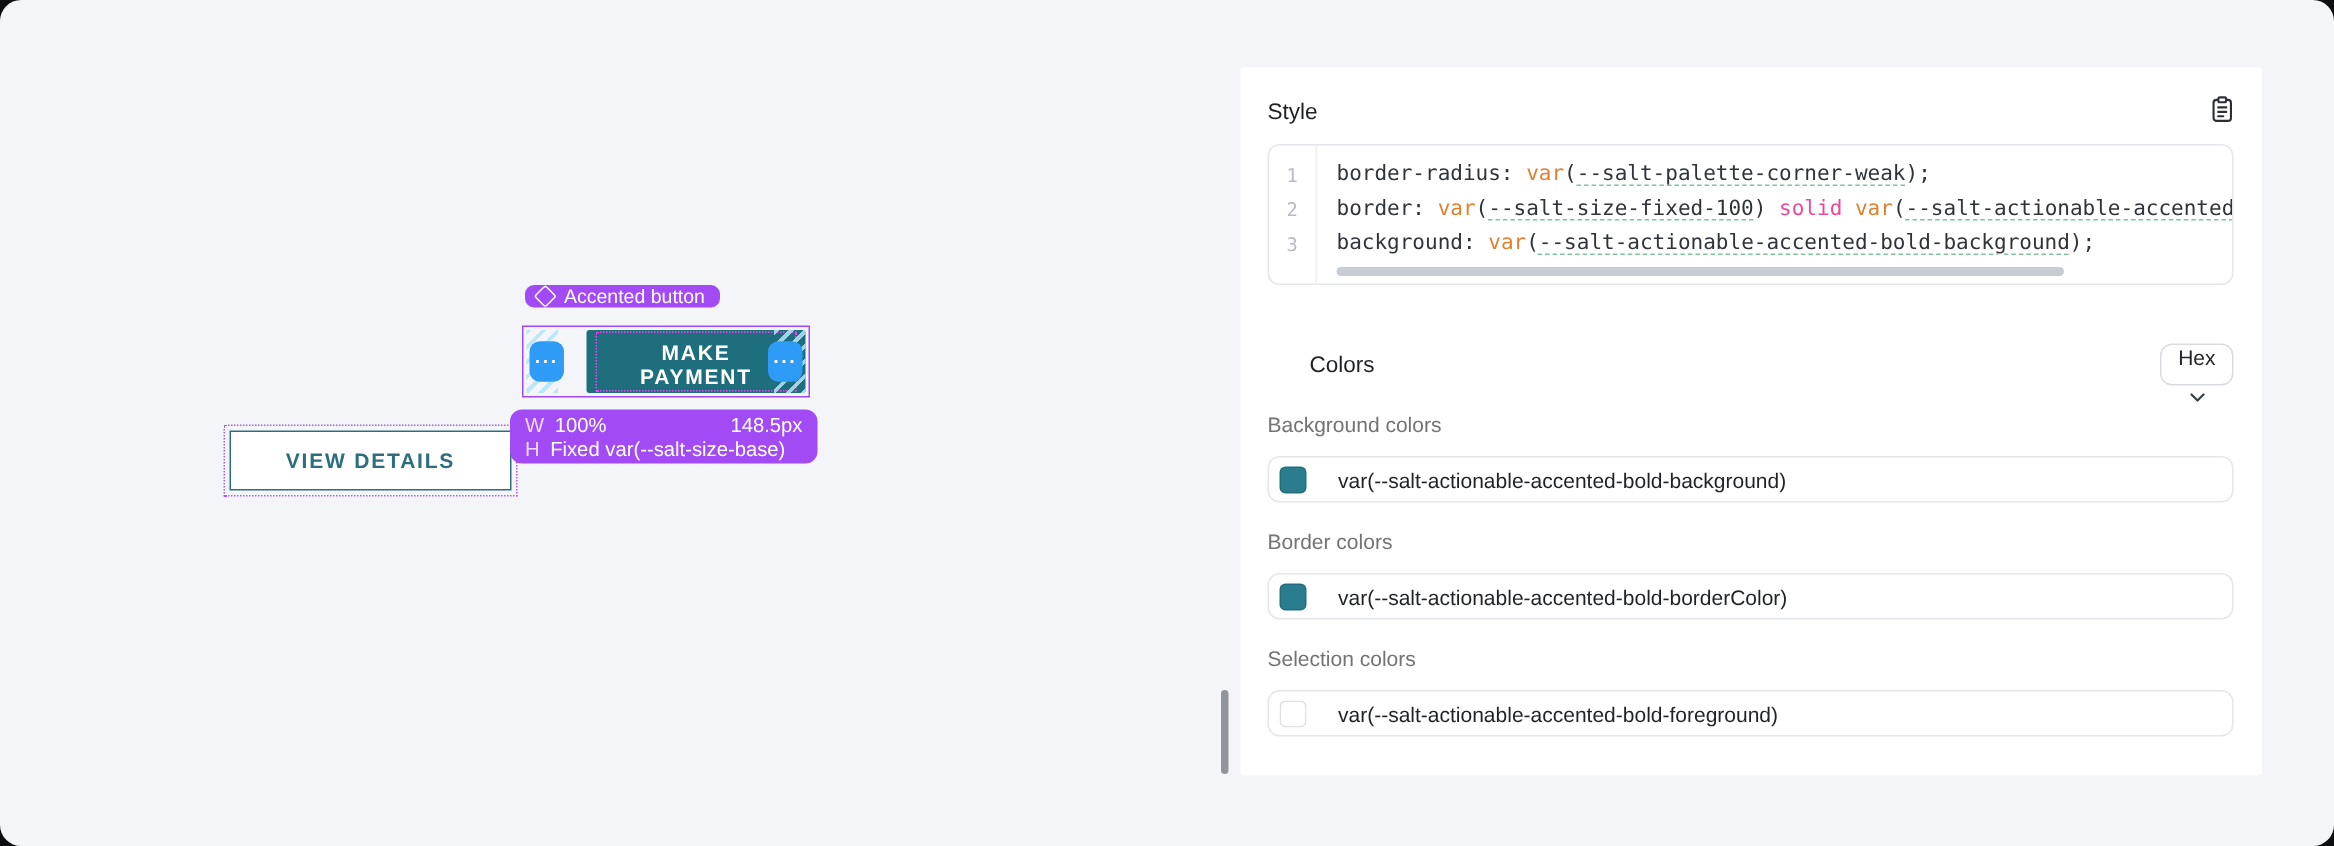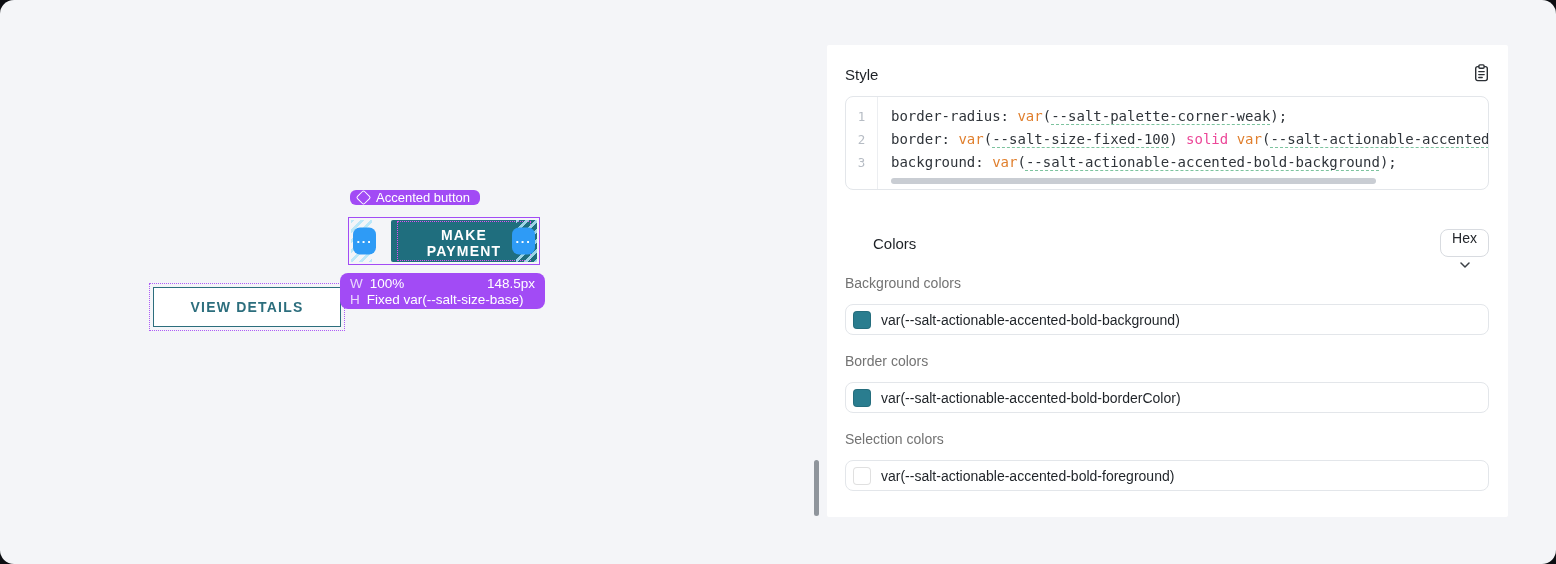--- a/index.html
+++ b/index.html
@@ -52,21 +52,21 @@
   .tok-kw{color:#e07f2d;} .tok-solid{color:#ec4899;}
   .tok-varname{text-decoration:underline dashed #7cc39e 1px;text-underline-offset:3px;}
   .hthumb{position:absolute;left:13px;bottom:5px;width:485px;height:6px;border-radius:3px;background:#c9cdd3;cursor:pointer;}
 
   .colors-head{margin-top:39px;display:flex;justify-content:space-between;align-items:center;height:28px;margin-left:28px;}
   .dropdown{display:inline-flex;align-items:center;gap:9px;height:28px;padding:0 11px;background:#fff;
     border:1px solid #d8dbe0;border-radius:8px;font-family:"Liberation Sans",sans-serif;font-size:14px;color:#23262b;cursor:pointer;flex-direction:column;}
 
   .group-label{margin-top:18px;font-size:14px;color:#737373;}
   .color-row{margin-top:13px;height:31px;box-sizing:border-box;border:1px solid #e3e6ea;border-radius:8px;
-    display:flex;align-items:center;padding-left:7px;gap:10px;background:#fff;cursor:pointer;}
+    display:flex;align-items:center;padding-left:7px;gap:21px;background:#fff;cursor:pointer;}
   .swatch{width:18px;height:18px;border-radius:4px;box-shadow:inset 0 0 0 1px rgba(0,0,0,.12);flex:0 0 auto;}
   .color-value{font-size:14px;color:#1f2328;}
 
   .v-scrollbar{position:absolute;left:814px;top:460px;width:5px;height:56px;border-radius:3px;background:#8f959c;cursor:pointer;}
 </style>
 </head>
 <body>
 
 <div class="stage">
 

